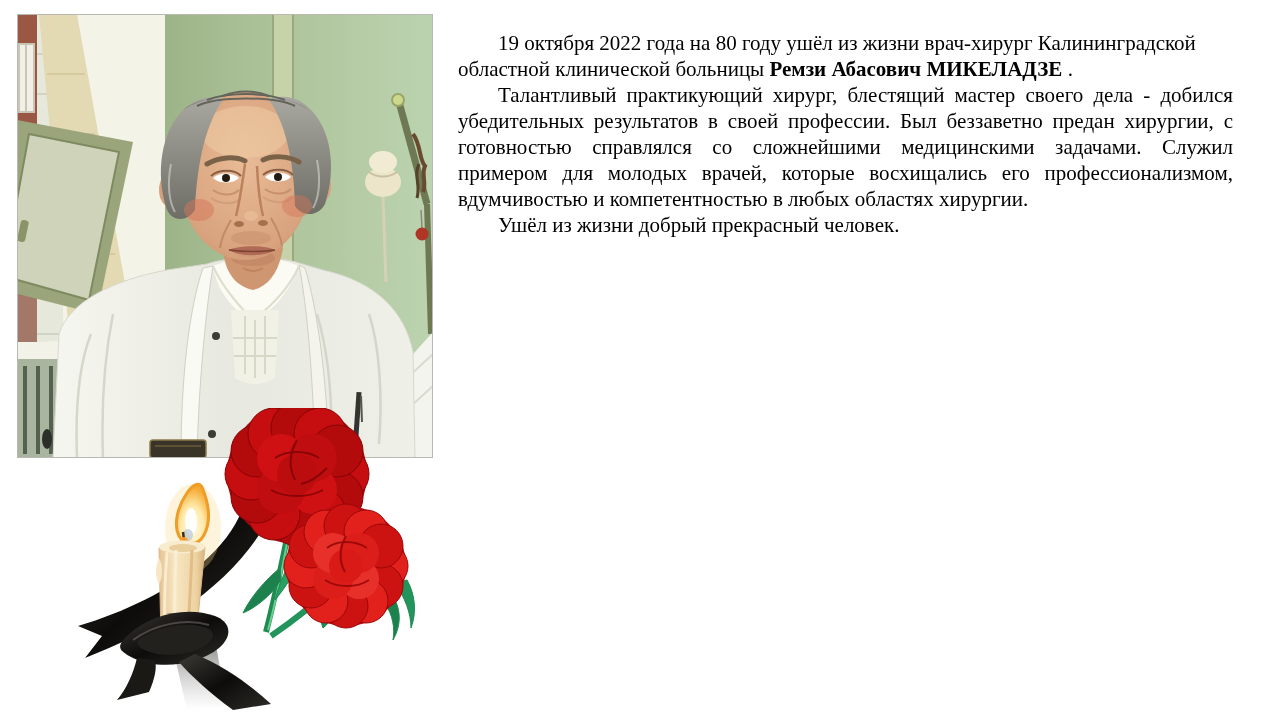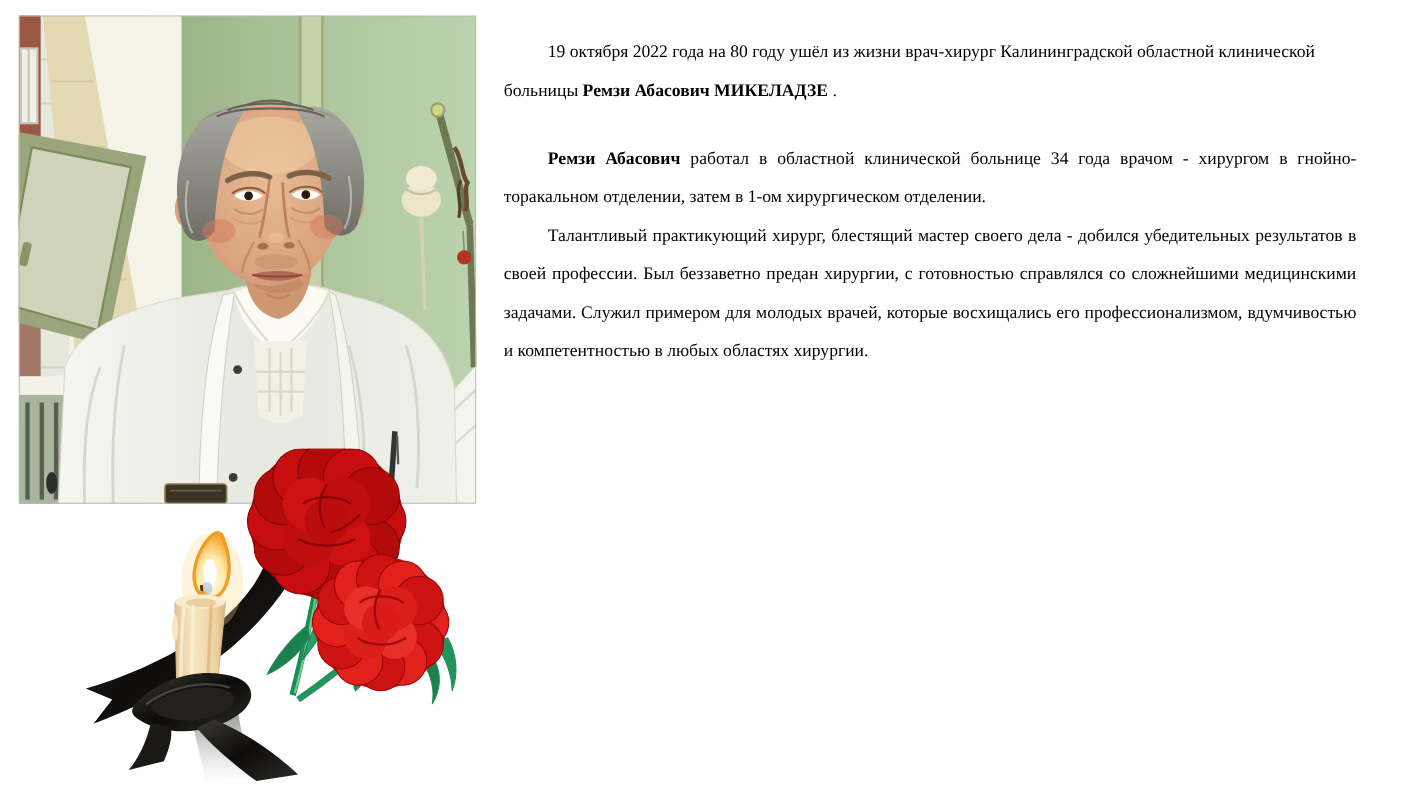--- a/index.html
+++ b/index.html
@@ -2,21 +2,21 @@
 <html><head>
 <meta charset="utf-8">
 <style>
   html,body{margin:0;padding:0;width:1280px;height:720px;background:#ffffff;overflow:hidden;}
   body{position:relative;font-family:"Liberation Serif","DejaVu Serif",serif;color:#000;}
   figure{margin:0;padding:0;}
   .photo{position:absolute;left:17px;top:14px;width:416px;height:444px;}
   .photo svg{display:block;width:100%;height:100%;}
   .memorial{position:absolute;left:75px;top:408px;width:350px;height:302px;}
   .memorial svg{display:block;width:100%;height:100%;}
-  .text-col{position:absolute;left:458px;top:30px;width:775px;font-size:16px;line-height:35px;text-align:justify;}
+  .text-col{position:absolute;left:458px;top:30px;width:775px;font-size:21px;line-height:26px;text-align:justify;}
   .text-col p{margin:0;text-indent:40px;}
   .text-col p.noj{text-align:left;}
   .text-col p.sp{margin-top:26.5px;}
   b{font-weight:bold;}
 </style>
 </head>
 <body>
 
 <div>
 
@@ -349,17 +349,17 @@
           <path d="M252,140 C262,132 280,132 292,140"></path>
           <path d="M250,172 C262,180 282,180 294,172"></path>
           <path d="M271,128 C264,140 264,154 270,164"></path>
         </g>
       </g>
     </svg>
   </figure>
 
   <main class="text-col">
     <p class="noj"><span>19 октября 2022 года на 80 году ушёл из жизни врач-хирург Калининградской областной клинической больницы </span><b>Ремзи Абасович МИКЕЛАДЗЕ</b><span> .</span></p>
-    <p class="sp"><b>Ремзи Абасович</b><span> работал в областной клинической больнице 34 года врачом - хирургом в гнойно- торакальном отделении, затем в 1-ом хирургическом отделении.</span></p>
     <p><span>Талантливый практикующий хирург, блестящий мастер своего дела - добился убедительных результатов в своей профессии. Был беззаветно предан хирургии, с готовностью справлялся со сложнейшими медицинскими задачами. Служил примером для молодых врачей, которые восхищались его профессионализмом, вдумчивостью и компетентностью в любых областях хирургии.</span></p>
+    <p><span>Ушёл из жизни добрый прекрасный человек.</span></p>
   </main>
 
 </div>
 
 </body></html>

